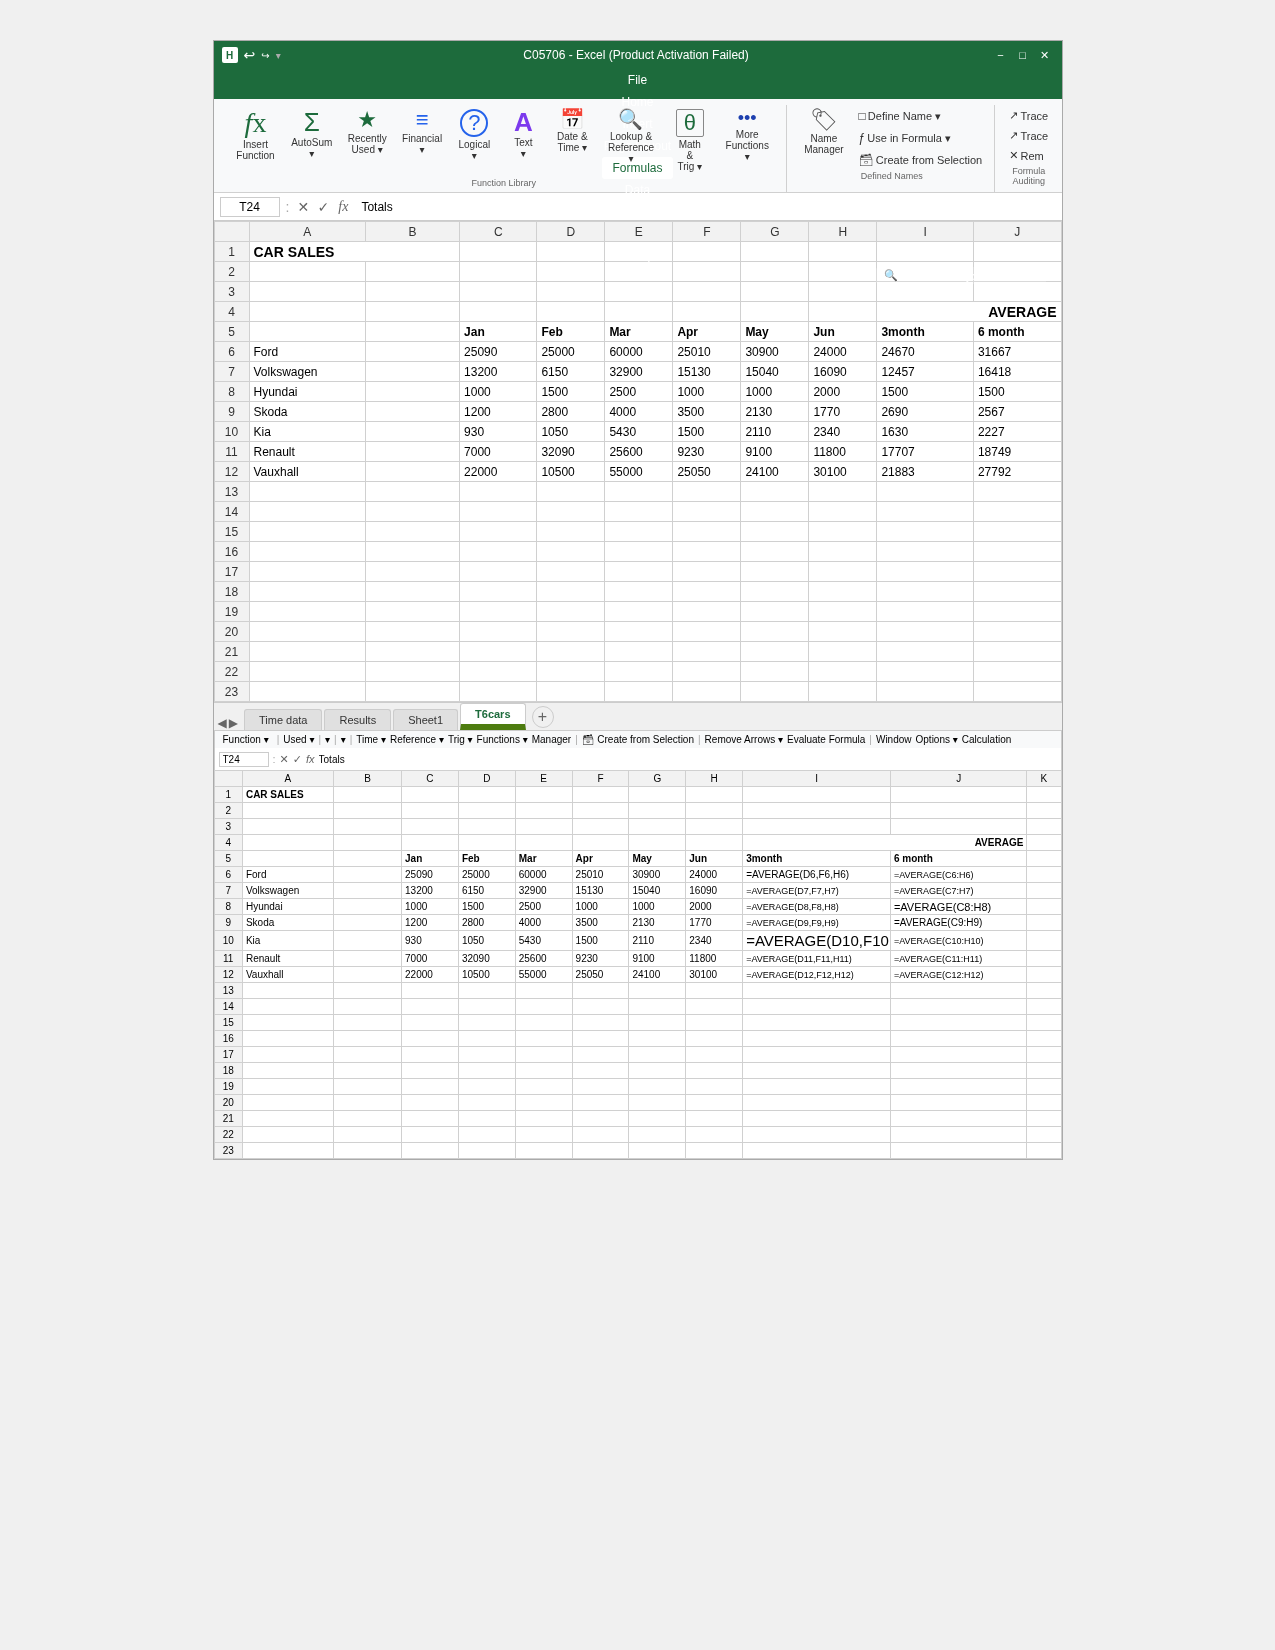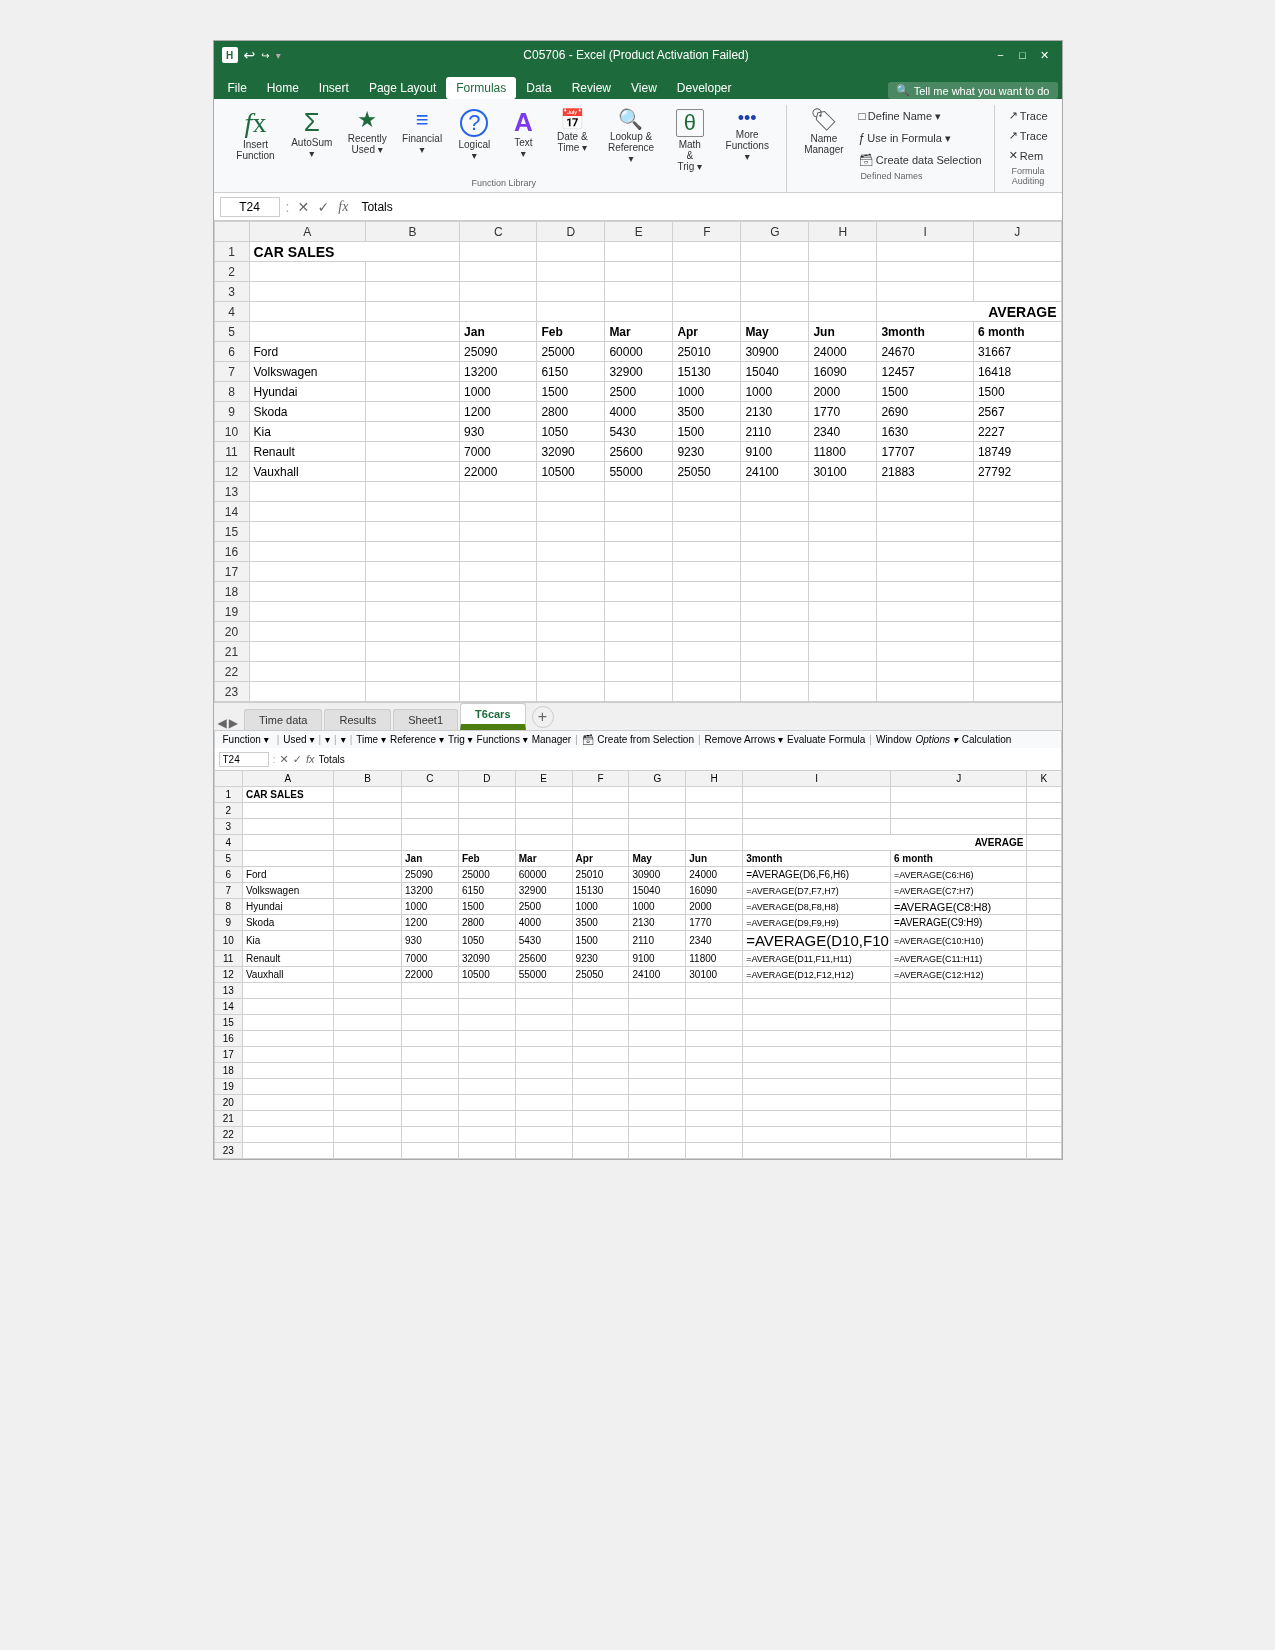--- a/index.html
+++ b/index.html
@@ -18,23 +18,24 @@
     .title-bar-left { display: flex; align-items: center; gap: 6px; }
     .title-bar-icon { width: 16px; height: 16px; background: #fff; border-radius: 2px; display: flex; align-items: center; justify-content: center; font-size: 10px; color: #1d6b3c; font-weight: bold; }
     .title-bar-controls { display: flex; gap: 4px; font-size: 11px; }
     .ctrl-btn { width: 18px; height: 18px; display: flex; align-items: center; justify-content: center; cursor: pointer; color: #fff; }
 
     
     .menu-bar {
       background: #1d6b3c;
       color: white;
       display: flex;
-      align-items: flex-end;
+      align-items: center;
       height: 30px;
-      padding: 0 4px;
+      padding: 0 16px;
+      flex-direction: column;
     }
     .menu-item {
       padding: 4px 10px;
       cursor: pointer;
       border-radius: 3px;
       font-size: 12px;
       color: white;
     }
     .menu-item.active { background: white; color: #1d6b3c; }
     .search-box {
@@ -397,21 +398,21 @@
               <div class="ribbon-btn-small">
                 <span style="font-size:12px;">□</span>
                 <span>Define Name ▾</span>
               </div>
               <div class="ribbon-btn-small">
                 <span style="font-size:12px;">ƒ</span>
                 <span>Use in Formula ▾</span>
               </div>
               <div class="ribbon-btn-small">
                 <span style="font-size:12px;">🗃</span>
-                <span>Create data Selection</span>
+                <span>Create from Selection</span>
               </div>
             </div>
           </div>
           <div class="ribbon-group-label">Defined Names</div>
         </div>
 
         <div class="ribbon-group">
           <div class="ribbon-buttons">
             <div style="display:flex;flex-direction:column;gap:3px;margin-top:2px;">
               <div class="ribbon-btn-small">
@@ -803,21 +804,21 @@
       <span style="cursor:pointer;">Trig ▾</span>
       <span style="cursor:pointer;">Functions ▾</span>
       <span style="cursor:pointer;">Manager</span>
       <span style="color:#aaa">|</span>
       <span style="cursor:pointer;">🗃 Create from Selection</span>
       <span style="color:#aaa">|</span>
       <span style="cursor:pointer;">Remove Arrows ▾</span>
       <span style="cursor:pointer;">Evaluate Formula</span>
       <span style="color:#aaa">|</span>
       <span style="cursor:pointer;">Window</span>
-      <span style="cursor:pointer;font-style:italic;">Options ▾</span>
+      <span style="cursor:pointer;">Options ▾</span>
       <span style="cursor:pointer;">Calculation</span>
     </div>
 
     <div class="second-formula-bar">
       <input type="text" value="T24" style="width: 50px; border: 1px solid rgb(204, 204, 204); font-size: 10px; padding: 1px 3px;">
       <span style="color:#aaa;">:</span>
       <span style="cursor:pointer;color:#666;font-size:11px;">✕</span>
       <span style="cursor:pointer;color:#666;font-size:11px;">✓</span>
       <span style="cursor:pointer;color:#666;font-size:11px;font-style:italic;">fx</span>
       <input type="text" value="Totals" style="flex: 1 1 0%; border: none; outline: none; font-size: 10px;">

